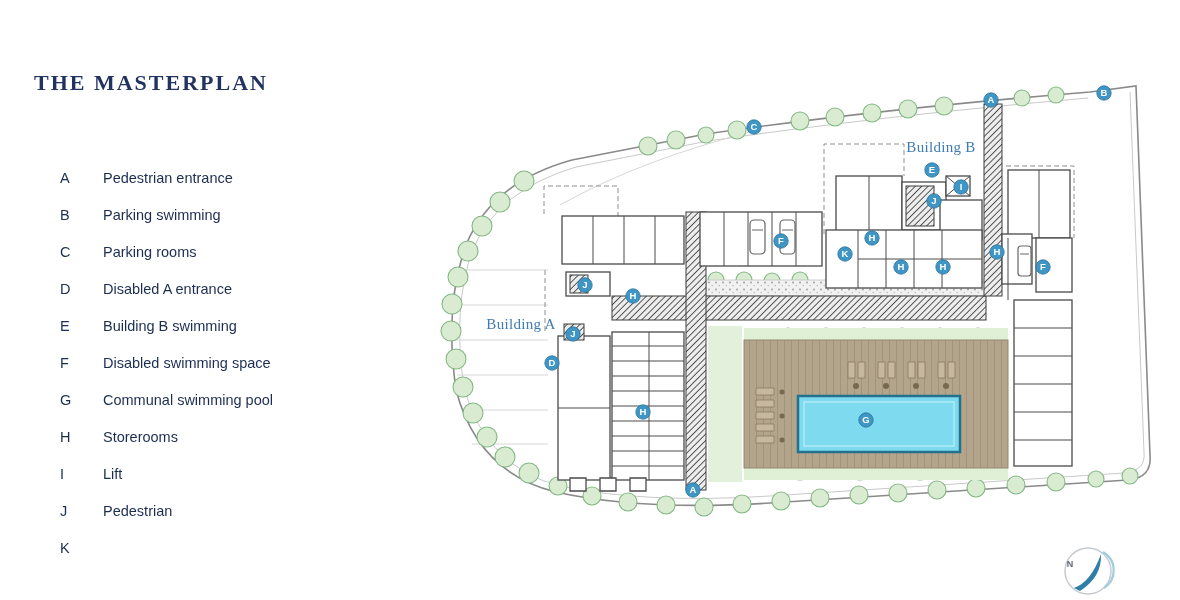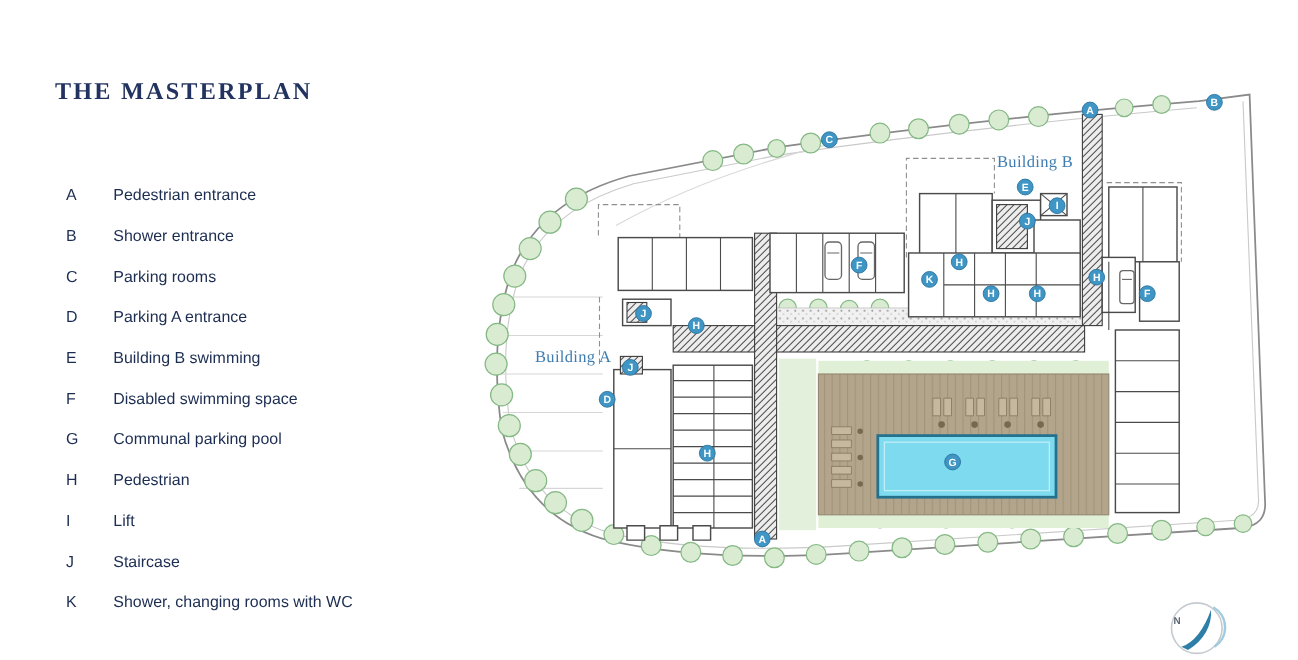--- a/index.html
+++ b/index.html
@@ -1,20 +1,20 @@
 <!DOCTYPE html>
 <html><head>
 <meta charset="utf-8">
 <style>
   html,body{margin:0;padding:0;background:#ffffff;}
   body{width:1180px;height:600px;position:relative;overflow:hidden;
        font-family:"Liberation Sans",sans-serif;}
 
   .page-title{
-    position:absolute;left:50px;top:70px;margin:0;
+    position:absolute;left:34px;top:70px;margin:0;
     font-family:"Liberation Serif",serif;font-weight:600;font-size:22px;
     letter-spacing:2px;color:#22335f;
   }
 
   .legend{position:absolute;left:60px;top:170px;}
   .legend-row{display:flex;align-items:baseline;height:37px;
     color:#1c2d52;font-size:14.5px;}
   .legend-key{width:43px;flex:0 0 43px;}
   .legend-label{white-space:nowrap;}
 
@@ -53,57 +53,56 @@
 
 <h1 class="page-title">THE MASTERPLAN</h1>
 
 <div class="legend">
   <div class="legend-row">
     <span class="legend-key">A</span>
     <span class="legend-label">Pedestrian entrance</span>
   </div>
   <div class="legend-row">
     <span class="legend-key">B</span>
-    <span class="legend-label">Shower entrance</span>
+    <span class="legend-label">Parking swimming</span>
   </div>
   <div class="legend-row">
     <span class="legend-key">C</span>
     <span class="legend-label">Parking rooms</span>
   </div>
   <div class="legend-row">
     <span class="legend-key">D</span>
-    <span class="legend-label">Parking A entrance</span>
+    <span class="legend-label">Disabled A entrance</span>
   </div>
   <div class="legend-row">
     <span class="legend-key">E</span>
     <span class="legend-label">Building B swimming</span>
   </div>
   <div class="legend-row">
     <span class="legend-key">F</span>
     <span class="legend-label">Disabled swimming space</span>
   </div>
   <div class="legend-row">
     <span class="legend-key">G</span>
-    <span class="legend-label">Communal parking pool</span>
+    <span class="legend-label">Communal swimming pool</span>
   </div>
   <div class="legend-row">
     <span class="legend-key">H</span>
-    <span class="legend-label">Pedestrian</span>
+    <span class="legend-label">Storerooms</span>
   </div>
   <div class="legend-row">
     <span class="legend-key">I</span>
     <span class="legend-label">Lift</span>
   </div>
   <div class="legend-row">
     <span class="legend-key">J</span>
-    <span class="legend-label">Staircase</span>
+    <span class="legend-label">Pedestrian</span>
   </div>
   <div class="legend-row">
     <span class="legend-key">K</span>
-    <span class="legend-label">Shower, changing rooms with WC</span>
   </div>
 </div>
 
 <div class="plan-wrap">
 <svg width="740" height="530" viewBox="440 70 740 530" xmlns="http://www.w3.org/2000/svg">
   <defs>
     <pattern id="hatch" patternUnits="userSpaceOnUse" width="4.5" height="4.5" patternTransform="rotate(45)">
       <rect width="4.5" height="4.5" fill="#ededed"></rect>
       <line x1="0" y1="0" x2="0" y2="4.5" stroke="#474747" stroke-width="1.8"></line>
     </pattern>

